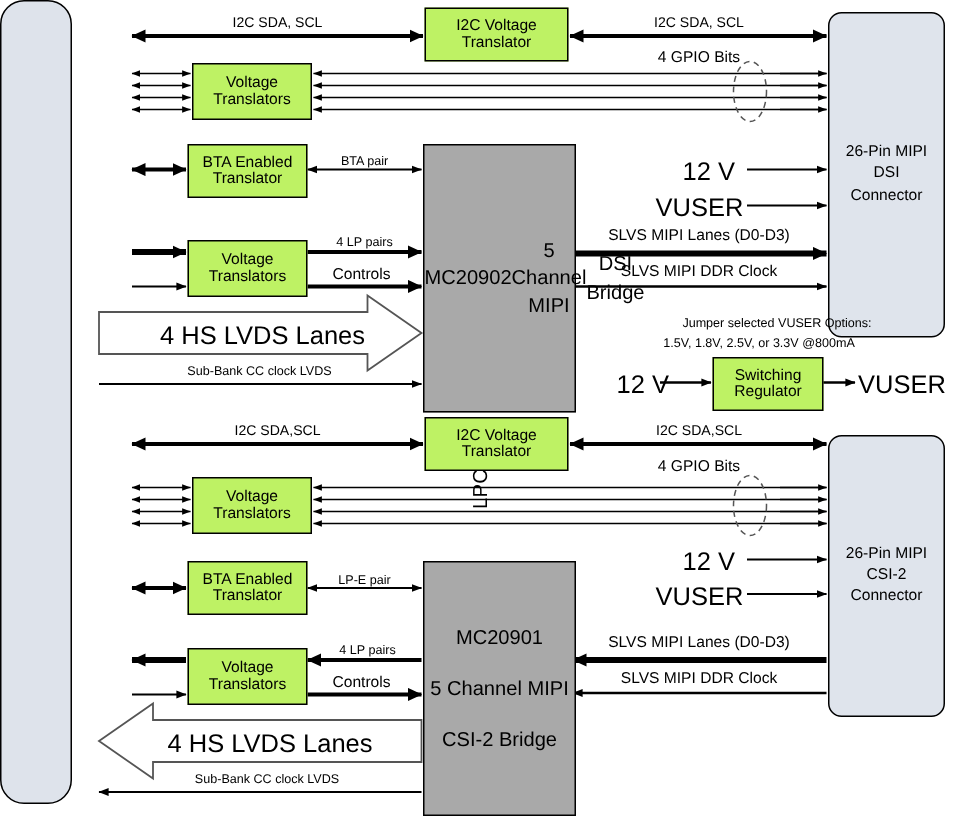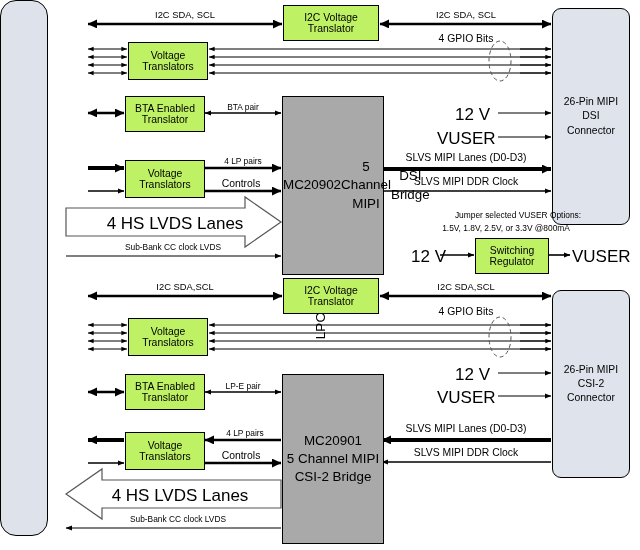--- a/index.html
+++ b/index.html
@@ -237,21 +237,21 @@
 
   <div class="blk gray f10" style="left:125px;top:432px;width:80px;height:38px;">
     <span>Voltage</span>
     <span>Translators</span>
   </div>
   <div class="lbl f8 ctr" style="left:245px;top:429px;">4 LP pairs</div>
   <div class="lbl f10 ctr" style="left:241px;top:450px;">Controls</div>
 
   <div class="bigblk f13" style="position:absolute;left:282px;top:374px;width:100px;height:168px;
               display:flex;flex-direction:column;align-items:center;justify-content:center;
-              text-align:center;line-height:1.35;">
+              text-align:center;line-height:1.35;gap:16px;">
     <span>MC20901</span>
     <span>5 Channel MIPI</span>
     <span>CSI-2 Bridge</span>
   </div>
 
   <div class="lbl f11 ctr" style="left:180px;top:487px;">4 HS LVDS Lanes</div>
   <div class="lbl f8 ctr" style="left:178px;top:515px;">Sub-Bank CC clock LVDS</div>
 
   <div class="lbl f11" style="left:455px;top:366px;">12 V</div>
   <div class="lbl f11" style="left:437px;top:389px;">VUSER</div>

